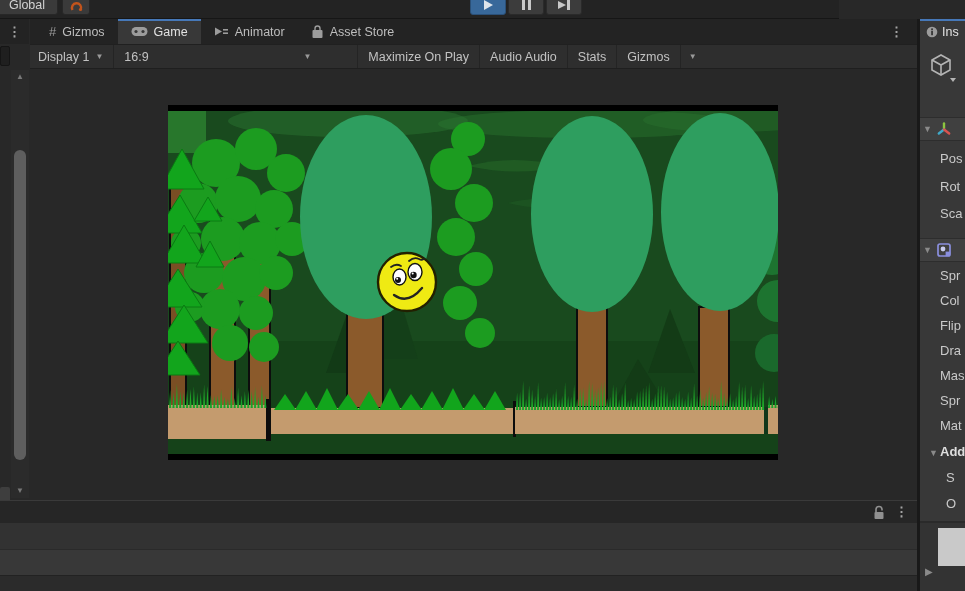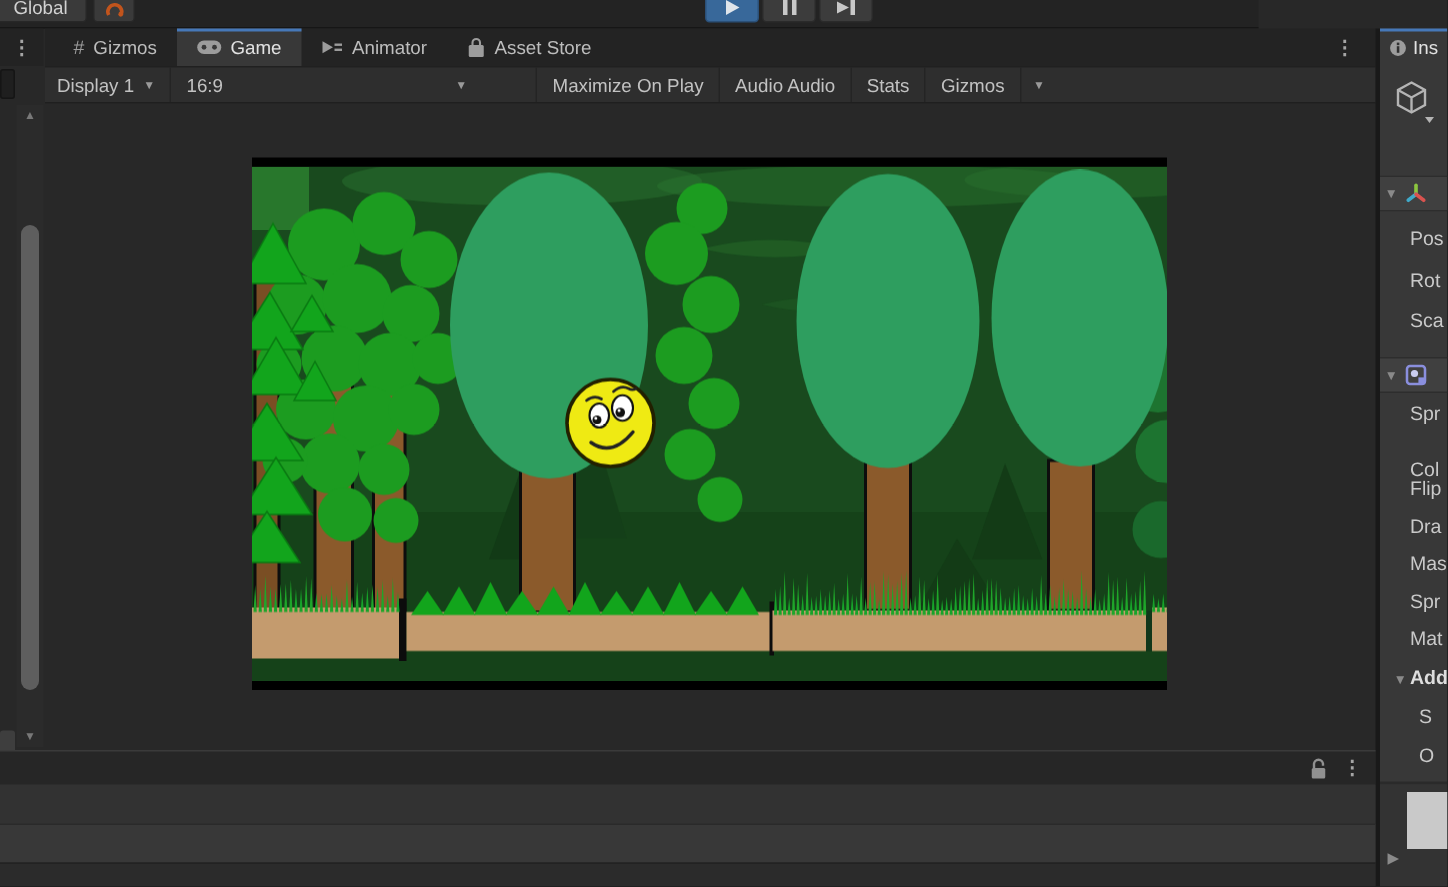--- a/index.html
+++ b/index.html
@@ -416,21 +416,21 @@
 
   <div class="comp-hdr" style="top:238px">
     <span class="fold">▼</span>
     <svg width="16" height="16" viewBox="0 0 16 16">
       <rect x="2" y="2" width="12" height="12" rx="2" fill="none" stroke="#8a8fde" stroke-width="1.7"></rect>
       <circle cx="7" cy="7" r="2.4" fill="#caccf0"></circle>
       <rect x="9.6" y="9.6" width="4.6" height="4.6" fill="#8a8fde"></rect>
     </svg>
   </div>
   <div class="insp-row" style="top:268px">Spr</div>
-  <div class="insp-row" style="top:305px">Col</div>
+  <div class="insp-row" style="top:293px">Col</div>
   <div class="insp-row" style="top:318px">Flip</div>
   <div class="insp-row" style="top:343px">Dra</div>
   <div class="insp-row" style="top:368px">Mas</div>
   <div class="insp-row" style="top:393px">Spr</div>
   <div class="insp-row" style="top:418px">Mat</div>
   <span class="fold abs" style="left:926px;top:448px">▼</span>
   <div class="insp-row" style="top:444px;font-weight:bold;color:#dedede">Add</div>
   <div class="insp-row" style="top:470px;left:946px">S</div>
   <div class="insp-row" style="top:496px;left:946px">O</div>
   <div class="abs" style="left:920px;top:521px;width:45px;height:2px;background:#2a2a2a"></div>

